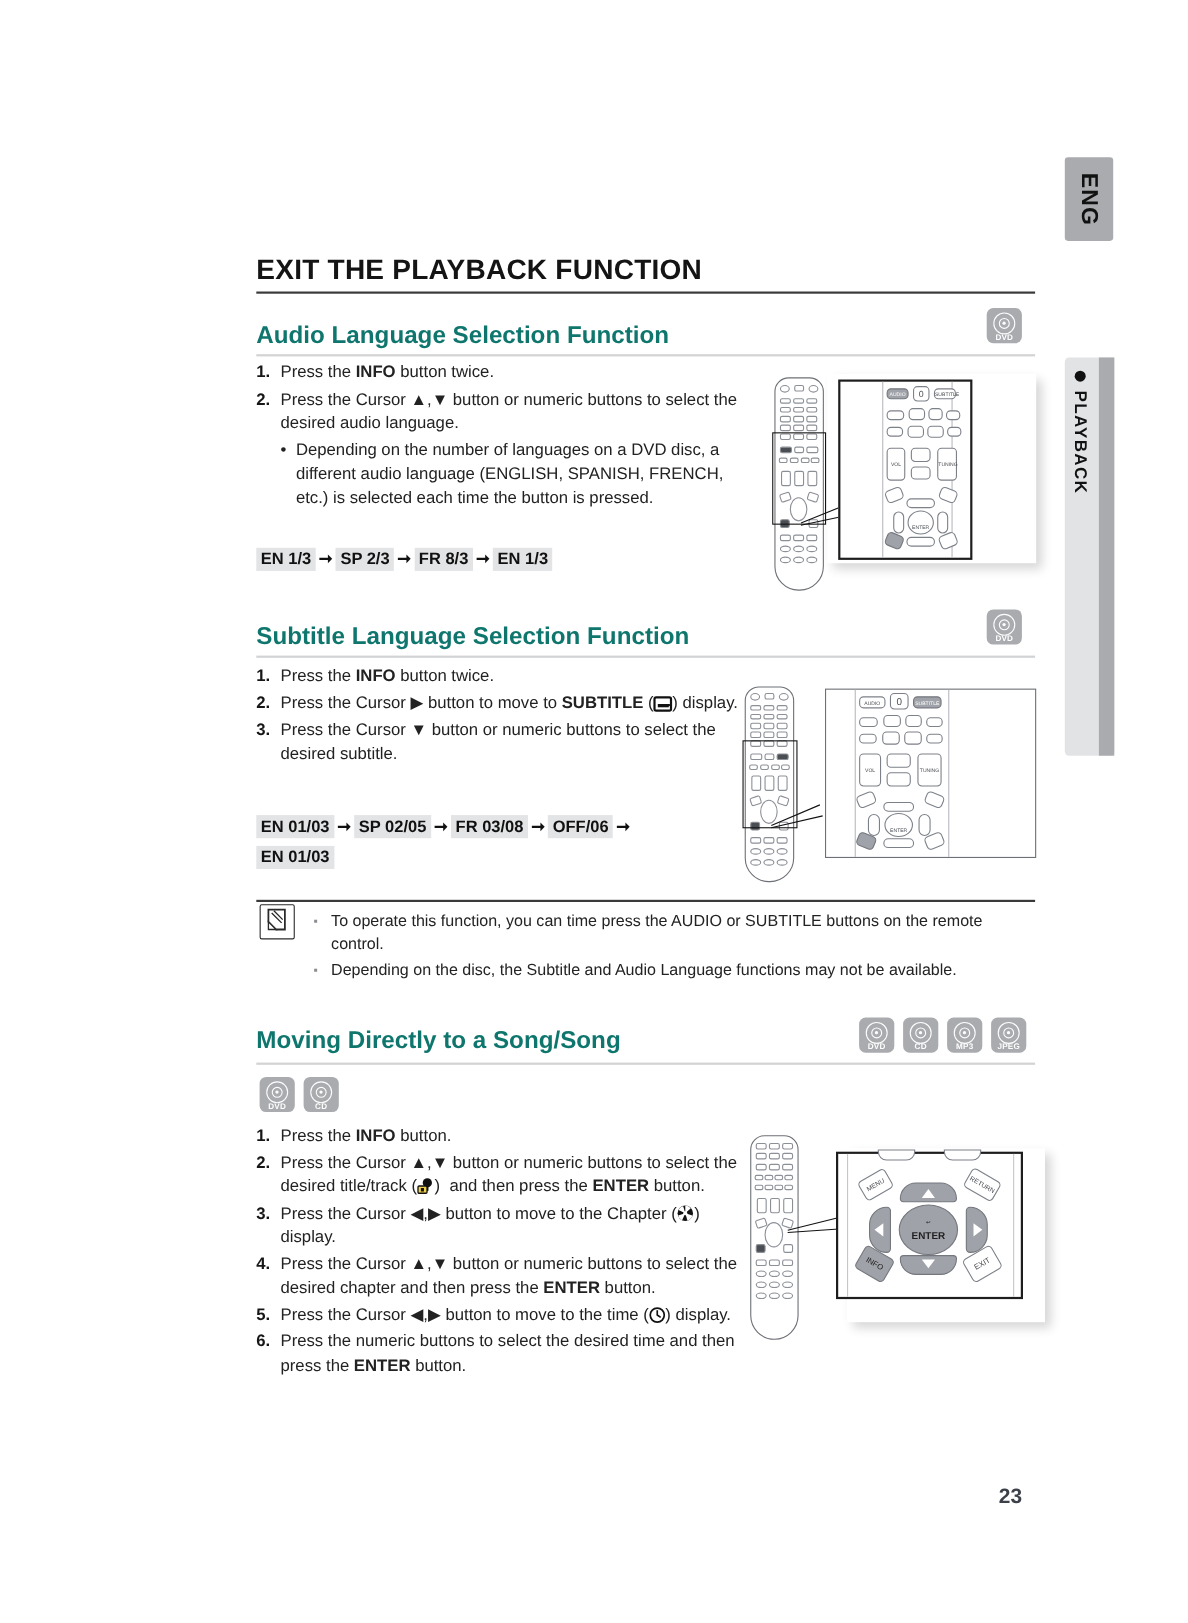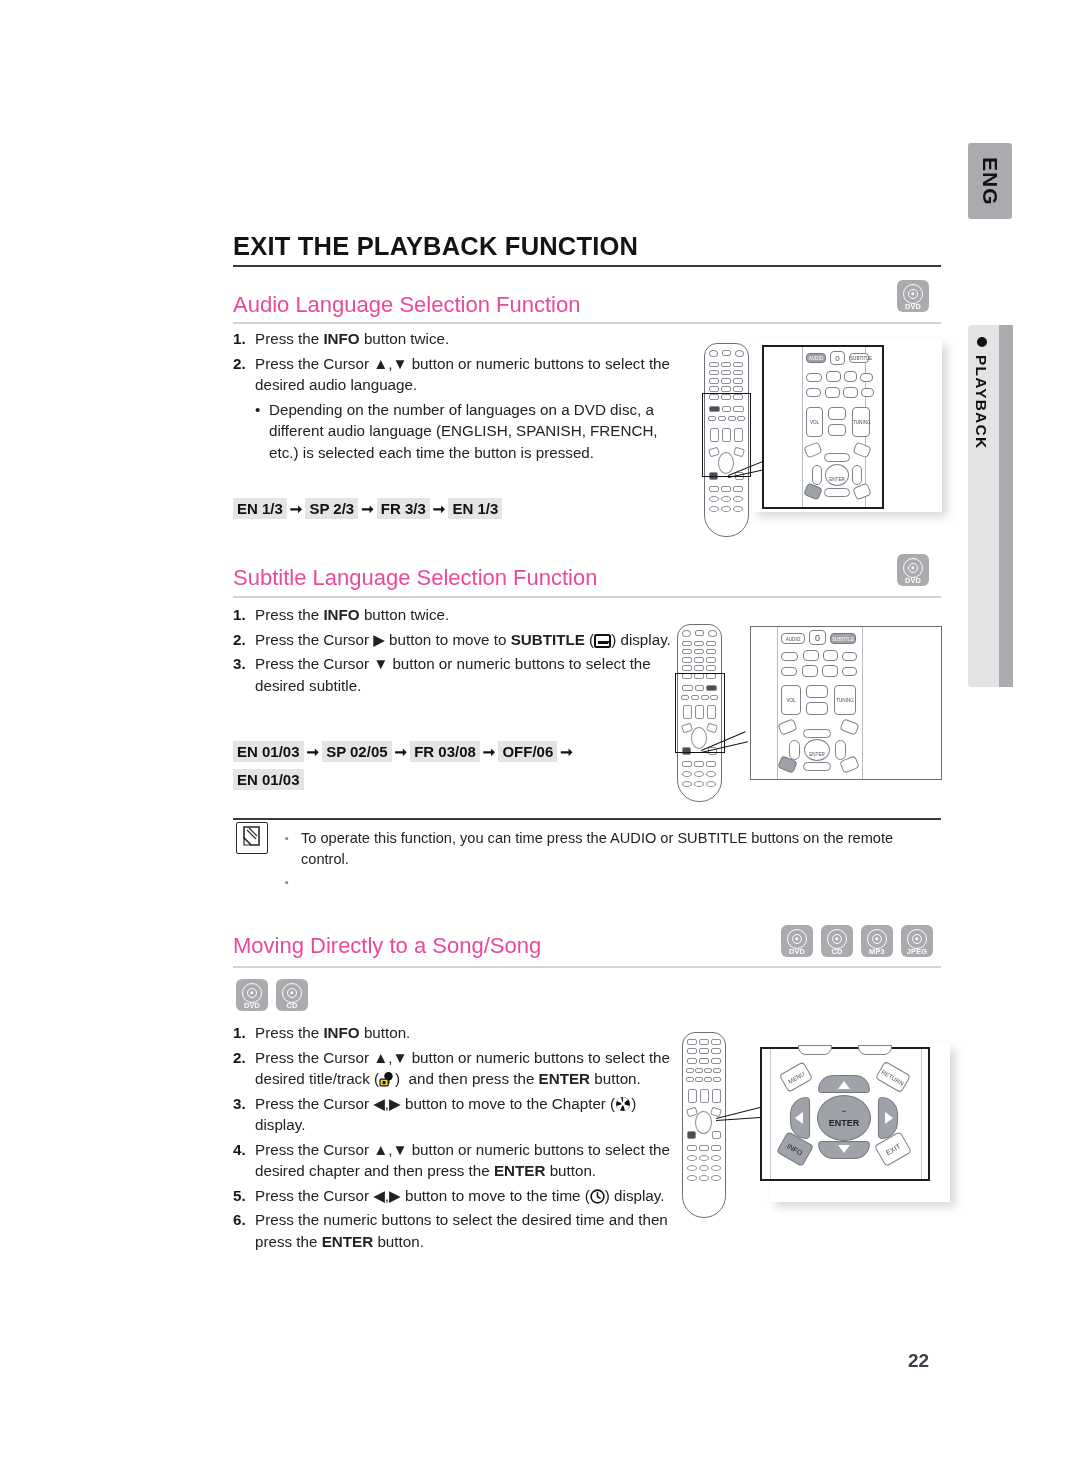--- a/index.html
+++ b/index.html
@@ -92,22 +92,22 @@
     top: 265px;
     width: 708px;
     height: 2px;
     background: #3a3a3a;
   }
 
   
   .sec-head {
     position: absolute;
     font-size: 22px;
-    font-weight: normal;
-    color: #ec4899;
+    font-weight: bold;
+    color: #0f766e;
   }
   .sec-rule {
     position: absolute;
     height: 2px;
     background: #d2d3d5;
   }
 
   
   .badge {
     width: 32px;
@@ -333,21 +333,21 @@
     <div class="num">2.</div>
     <div class="txt">Press the Cursor ▲,▼ button or numeric buttons to select the desired audio language.</div>
   </div>
   <div class="sub-bullet">
     <div class="dot">•</div>
     <div>Depending on the number of languages on a DVD disc, a different audio language (ENGLISH, SPANISH, FRENCH, etc.) is selected each time the button is pressed.</div>
   </div>
 </div>
 
 <div class="seq" style="left:233px; top:495px;">
-  <span class="chip">EN 1/3</span><span class="arr">➞</span><span class="chip">SP 2/3</span><span class="arr">➞</span><span class="chip">FR 3/3</span><span class="arr">➞</span><span class="chip">EN 1/3</span>
+  <span class="chip">EN 1/3</span><span class="arr">➞</span><span class="chip">SP 2/3</span><span class="arr">➞</span><span class="chip">FR 8/3</span><span class="arr">➞</span><span class="chip">EN 1/3</span>
 </div>
 
 <div class="illus" style="left:690px; top:335px; width:260px; height:210px;">
 
   <div class="shadow-card" style="left:62px; top:5px; width:190px; height:172px;"></div>
 
   <div class="remote-small" style="left:14px; top:8px; width:43px; height:192px;">
     <div class="minikey" style="left:4px; top:6px; width:9px; height:7px; border-radius:50%;"></div>
     <div class="minikey" style="left:17px; top:6px; width:9px; height:6px;"></div>
     <div class="minikey" style="left:30px; top:6px; width:9px; height:7px; border-radius:50%;"></div>
@@ -555,20 +555,21 @@
     <path d="M4 13 L11 20 L4 20 Z" fill="#fff" stroke="#2a2a2a" stroke-width="1.2"></path>
   </svg>
 </div>
 <div class="note-list">
   <div class="note-item">
     <div class="sq">▪</div>
     <div>To operate this function, you can time press the AUDIO or SUBTITLE buttons on the remote control.</div>
   </div>
   <div class="note-item">
     <div class="sq">▪</div>
+    <div>Depending on the disc, the Subtitle and Audio Language functions may not be available.</div>
   </div>
 </div>
 
 <div class="sec-head" style="left:233px; top:933px;">Moving Directly to a Song/Song</div>
 <div class="sec-rule" style="left:233px; top:966px; width:708px;"></div>
 
 <div class="badge-row" style="left:781px; top:925px;">
   <div class="badge">
     <div class="disc"></div>
     <div class="blabel">DVD</div>
@@ -707,13 +708,13 @@
     <div class="key filled" style="left:55px; top:46px; width:54px; height:46px; border-radius:50%;">
       <div style="position:absolute; left:0; top:12px; width:100%; text-align:center; font-size:5px; color:#222;">↩</div>
       <div style="position:absolute; left:0; top:22px; width:100%; text-align:center; font-size:9px; font-weight:bold; color:#222;">ENTER</div>
     </div>
 
     <div class="key filled lbl" style="left:18px; top:88px; width:30px; height:24px; transform:rotate(30deg); font-size:7px; line-height:24px; color:#222;">INFO</div>
     <div class="key lbl" style="left:116px; top:88px; width:30px; height:24px; transform:rotate(-30deg); font-size:7px; line-height:24px;">EXIT</div>
   </div>
 </div>
 
-<div class="page-num">22</div>
+<div class="page-num">23</div>
 
 </body></html>

